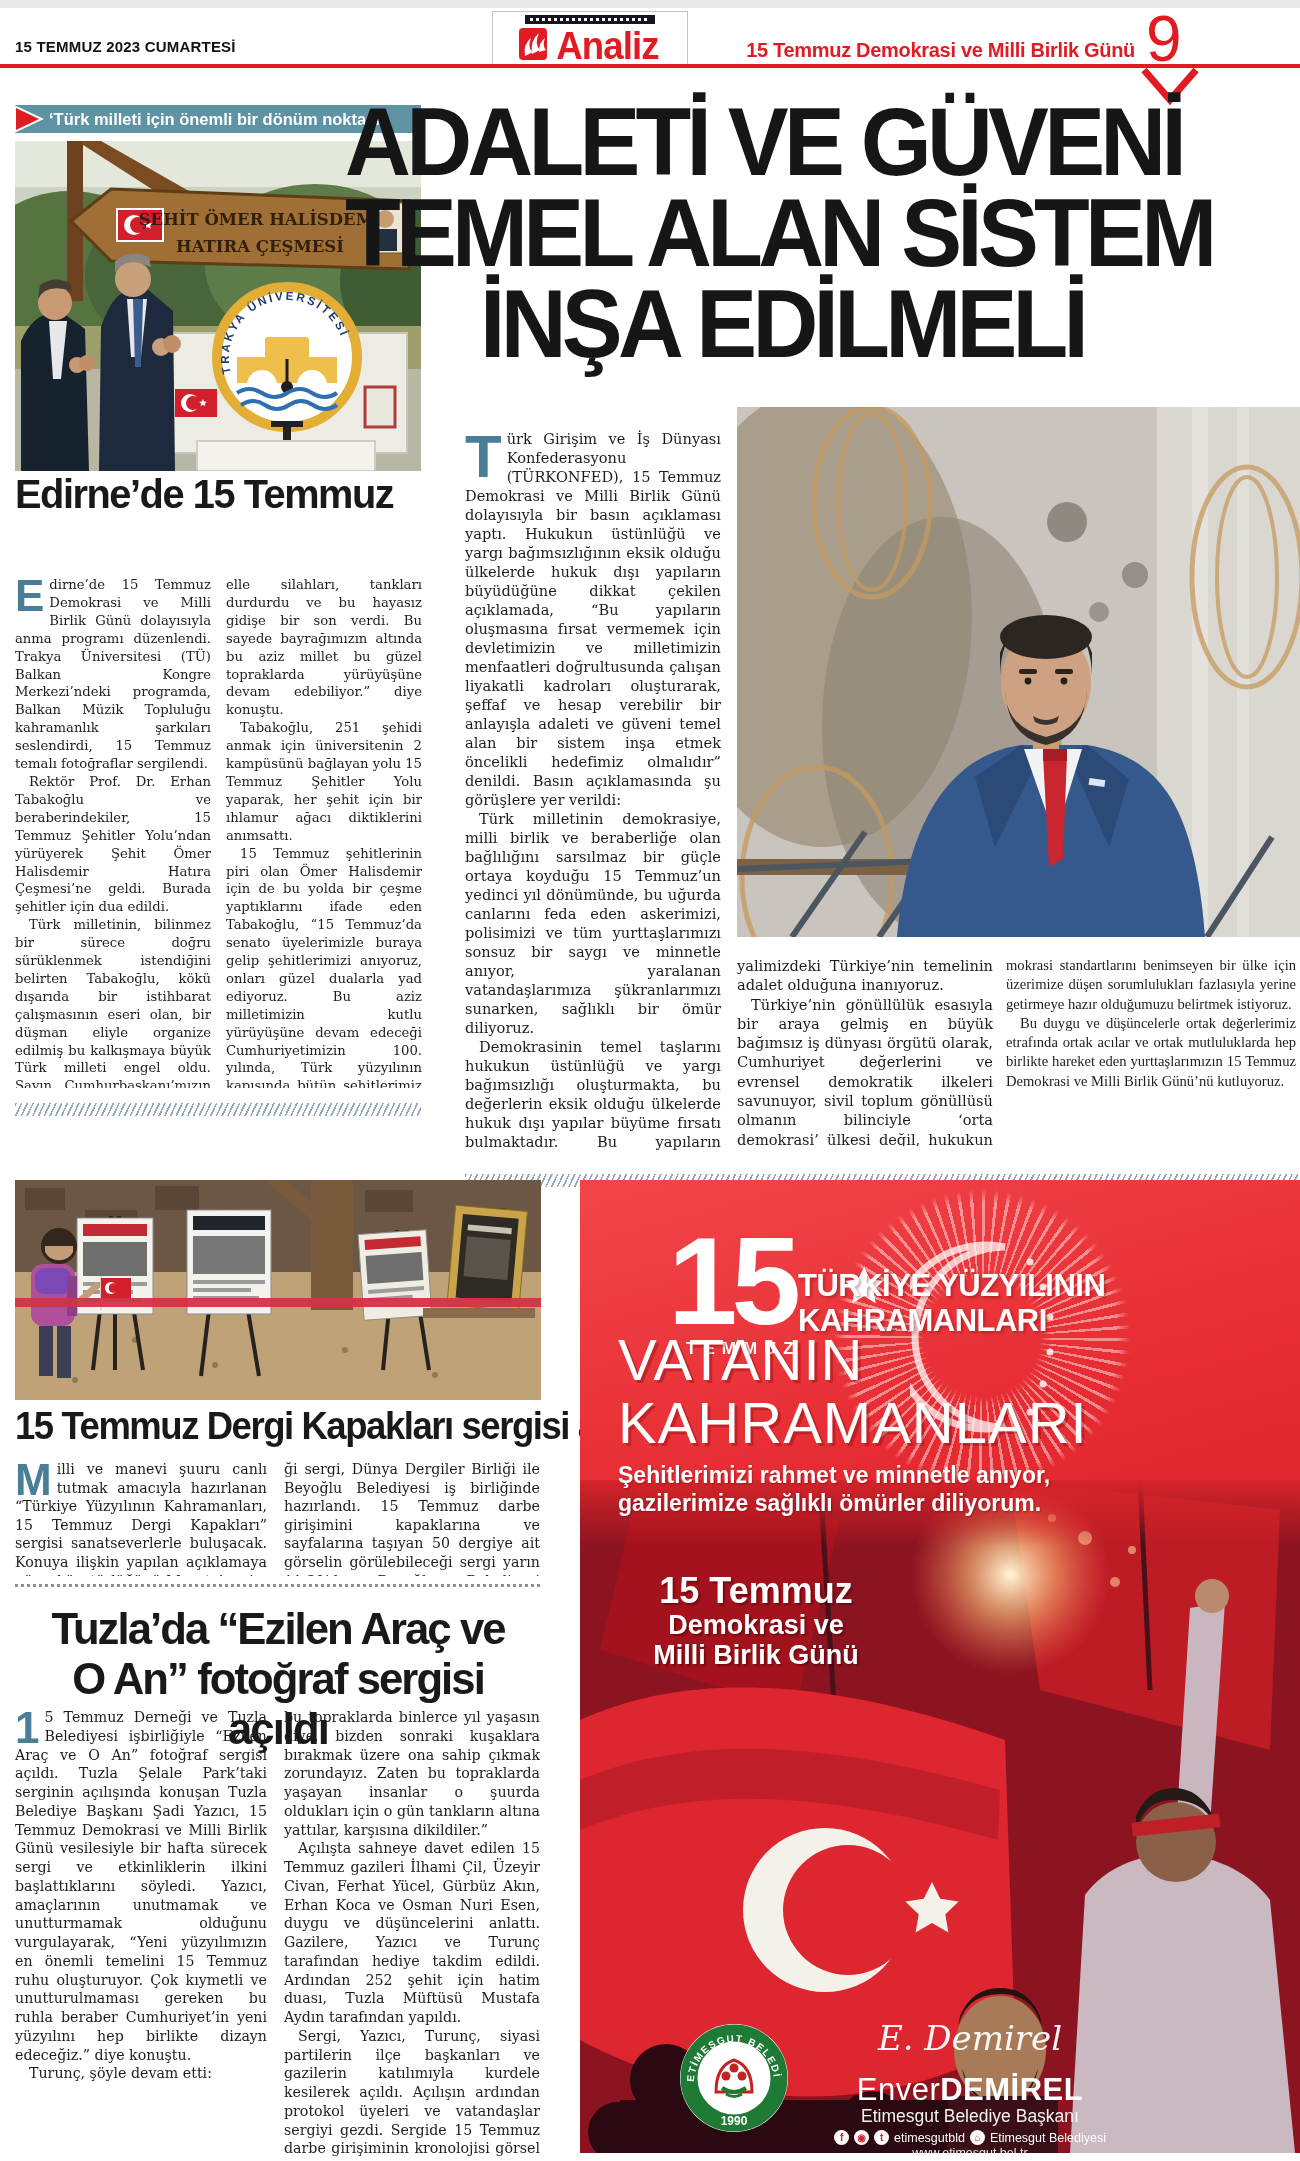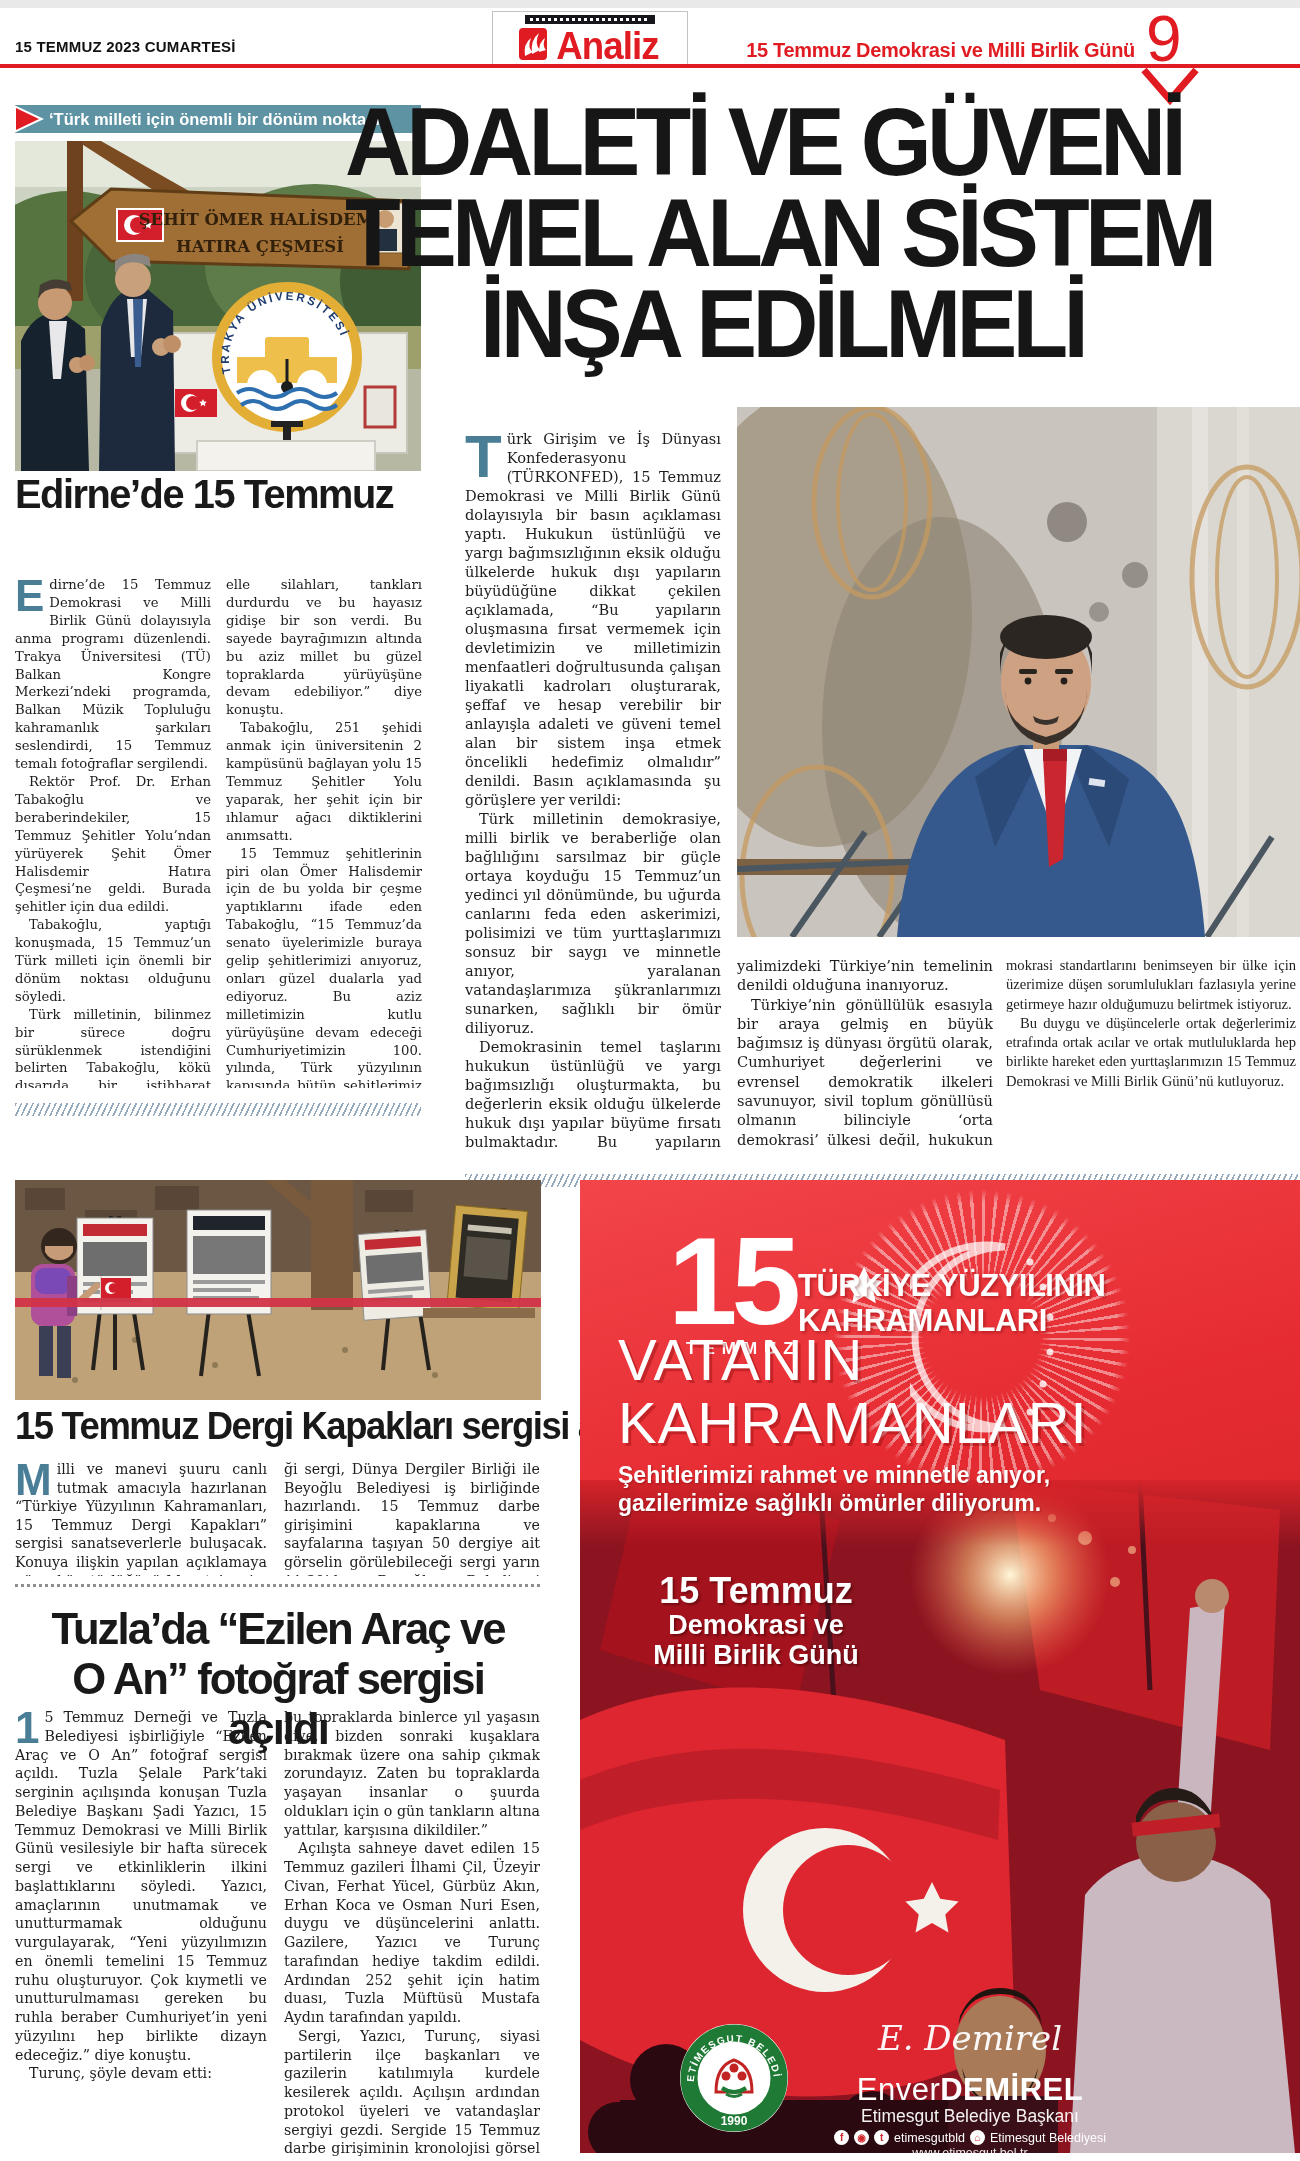--- a/index.html
+++ b/index.html
@@ -209,21 +209,20 @@
         </symbol>
       </defs>
     </svg>
   </div>
 
   <div class="abs headline ed-h1">Edirne’de 15 Temmuz</div>
 
   <div class="abs ncol ed-col" style="left:15px;">
       <p><span class="dropcap">E</span>dirne’de 15 Temmuz Demokrasi ve Milli Birlik Günü dolayısıyla anma programı düzenlendi. Trakya Üniversitesi (TÜ) Balkan Kongre Merkezi’ndeki programda, Balkan Müzik Topluluğu kahramanlık şarkıları seslendirdi, 15 Temmuz temalı fotoğraflar sergilendi.</p>
       <p>Rektör Prof. Dr. Erhan Tabakoğlu ve beraberindekiler, 15 Temmuz Şehitler Yolu’ndan yürüyerek Şehit Ömer Halisdemir Hatıra Çeşmesi’ne geldi. Burada şehitler için dua edildi.</p>
-      <p>Tabakoğlu, yaptığı konuşmada, 15 Temmuz’un Türk milleti için önemli bir dönüm noktası olduğunu söyledi.</p>
       <p>Türk milletinin, bilinmez bir sürece doğru sürüklenmek istendiğini belirten Tabakoğlu, kökü dışarıda bir istihbarat çalışmasının eseri olan, bir düşman eliyle organize edilmiş bu kalkışmaya büyük Türk milleti engel oldu. Sayın Cumhurbaşkanı’mızın büyük cesaretiyle bu aziz ve necip millet çıplak</p>
     </div>
   <div class="abs ncol ed-col" style="left:226px;">
       <p>elle silahları, tankları durdurdu ve bu hayasız gidişe bir son verdi. Bu sayede bayrağımızın altında bu aziz millet bu güzel topraklarda yürüyüşüne devam edebiliyor.” diye konuştu.</p>
       <p>Tabakoğlu, 251 şehidi anmak için üniversitenin 2 kampüsünü bağlayan yolu 15 Temmuz Şehitler Yolu yaparak, her şehit için bir ıhlamur ağacı diktiklerini anımsattı.</p>
       <p>15 Temmuz şehitlerinin piri olan Ömer Halisdemir için de bu yolda bir çeşme yaptıklarını ifade eden Tabakoğlu, “15 Temmuz’da senato üyelerimizle buraya gelip şehitlerimizi anıyoruz, onları güzel dualarla yad ediyoruz. Bu aziz milletimizin kutlu yürüyüşüne devam edeceği Cumhuriyetimizin 100. yılında, Türk yüzyılının kapısında bütün şehitlerimiz gibi 15 Temmuz şehitlerimizi de saygıyla ve rahmetle yad ediyoruz.” dedi. Törene senato üyeleri, akademisyenler ve üniversite personeli katıldı.</p>
     </div>
 
   <div class="abs hatch" style="left:15px;top:1095px;width:406px;"></div>
 
@@ -280,21 +279,21 @@
         <rect x="282" y="262" width="18" height="5" rx="2" fill="#2a241f"></rect>
         <rect x="318" y="262" width="18" height="5" rx="2" fill="#2a241f"></rect>
         <circle cx="291" cy="274" r="3.4" fill="#241f1b"></circle>
         <circle cx="327" cy="274" r="3.4" fill="#241f1b"></circle>
         <path d="M296,309 q13 8 26 0 l-2 6 q-11 6 -22 0 Z" fill="#3a322c"></path>
       </g>
     </svg>
   </div>
 
   <div class="abs ncol mb mb1">
-      <p>yalimizdeki Türkiye’nin temelinin denildi olduğuna inanıyoruz.</p>
+      <p>yalimizdeki Türkiye’nin temelinin adalet olduğuna inanıyoruz.</p>
       <p>Türkiye’nin gönüllülük esasıyla bir araya gelmiş en büyük bağımsız iş dünyası örgütü olarak, Cumhuriyet değerlerini ve evrensel demokratik ilkeleri savunuyor, sivil toplum gönüllüsü olmanın bilinciyle ‘orta demokrasi’ ülkesi değil, hukukun üstünlüğü ile yüksek de-</p>
     </div>
   <div class="abs ncol mb mb2">
       <p>mokrasi standartlarını benimseyen bir ülke için üzerimize düşen sorumlulukları fazlasıyla yerine getirmeye hazır olduğumuzu belirtmek istiyoruz.</p>
       <p>Bu duygu ve düşüncelerle ortak değerlerimiz etrafında ortak acılar ve ortak mutluluklarda hep birlikte hareket eden yurttaşlarımızın 15 Temmuz Demokrasi ve Milli Birlik Günü’nü kutluyoruz.</p>
     </div>
 
   <div class="abs hatch" style="left:465px;top:1166px;width:835px;"></div>
 
   <div class="abs" style="left:15px;top:1172px;">

